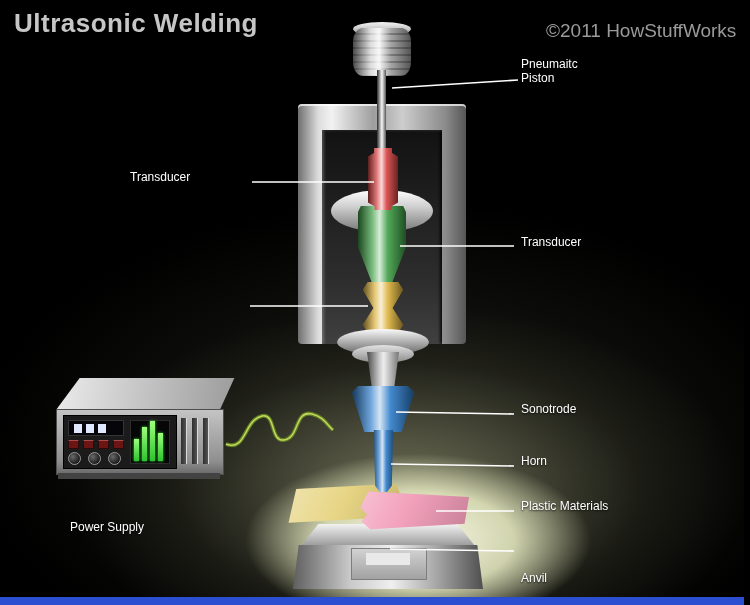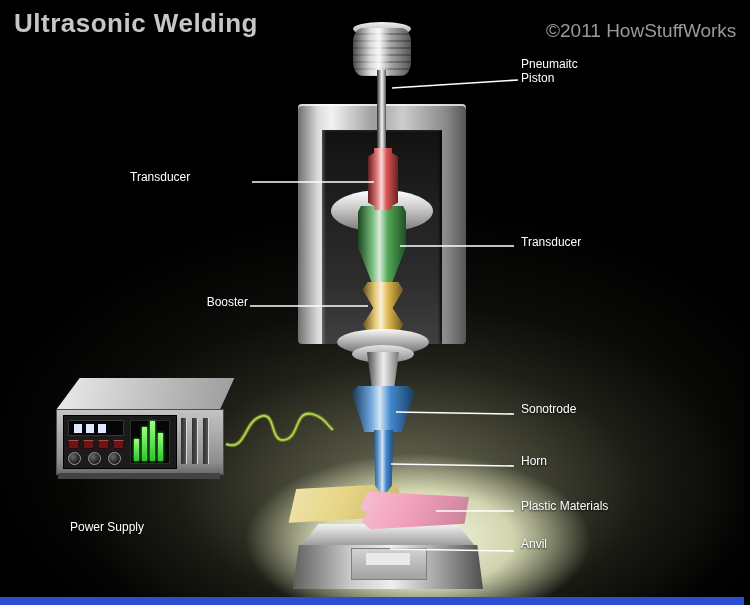--- a/index.html
+++ b/index.html
@@ -176,21 +176,20 @@
     <line x1="514" y1="511" x2="436" y2="511" stroke="#fff" stroke-width="1.6"></line>
     <line x1="514" y1="551" x2="390" y2="549" stroke="#fff" stroke-width="1.6"></line>
   </svg>
 
   <div class="abs lbl" style="left:521px;top:58px;">
     <div data-bind="labels.piston_line1">Pneumaitc</div>
     <div data-bind="labels.piston_line2">Piston</div>
   </div>
   <div class="abs lbl" style="left:130px;top:171px;width:118px;text-align:left;" data-bind="labels.transducer">Transducer</div>
   <div class="abs lbl" style="left:521px;top:236px;" data-bind="labels.converter">Transducer</div>
-  <div class="abs lbl" style="left:160px;top:296px;width:88px;text-align:right;" data-bind="labels.booster">Booster</div>
   <div class="abs lbl" style="left:521px;top:403px;text-align:center;" data-bind="labels.sonotrode">Sonotrode</div>
   <div class="abs lbl" style="left:521px;top:455px;" data-bind="labels.horn">Horn</div>
   <div class="abs lbl" style="left:521px;top:500px;" data-bind="labels.plastic_materials">Plastic Materials</div>
-  <div class="abs lbl" style="left:521px;top:538px;" data-bind="labels.anvil">Anvil</div>
+  <div class="abs lbl" style="left:521px;top:572px;" data-bind="labels.anvil">Anvil</div>
   <div class="abs lbl" style="left:70px;top:497px;margin-top:24px;" data-bind="labels.power_supply">Power Supply</div>
 
   <div class="abs bottom-bar" data-bind-bg="colors.bottom_bar" style="background-color: rgb(43, 79, 208);"></div>
 </div>
 
 </body></html>

